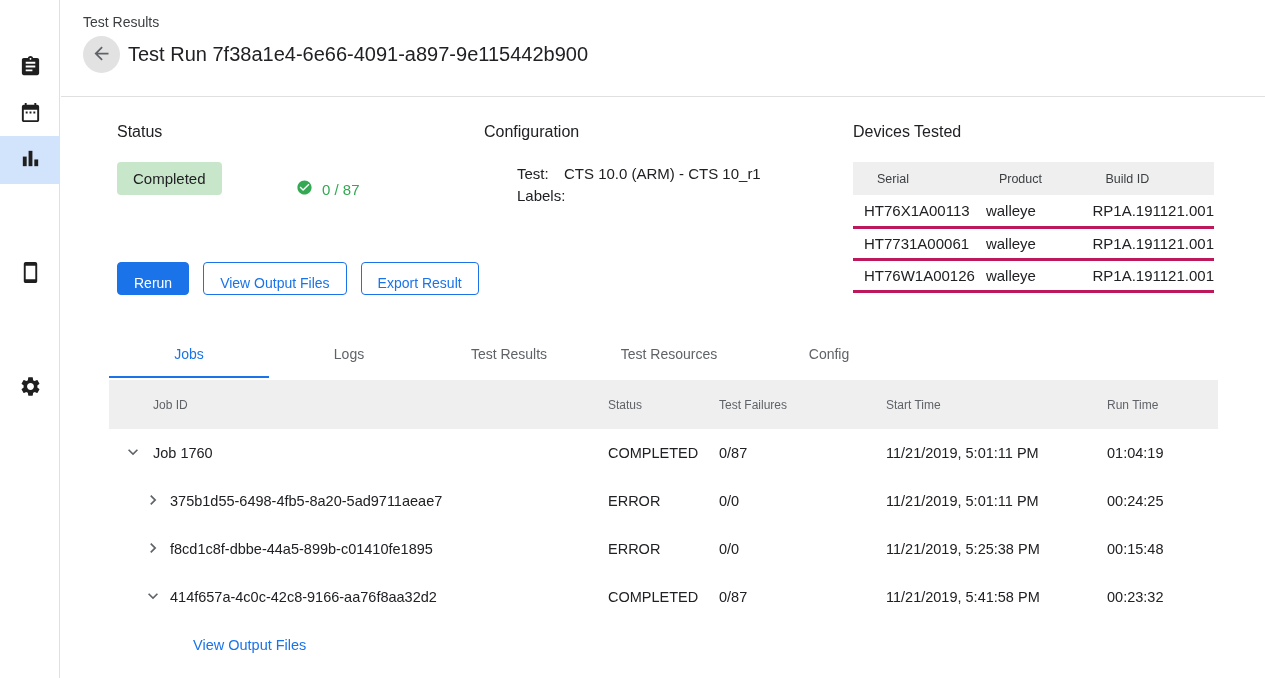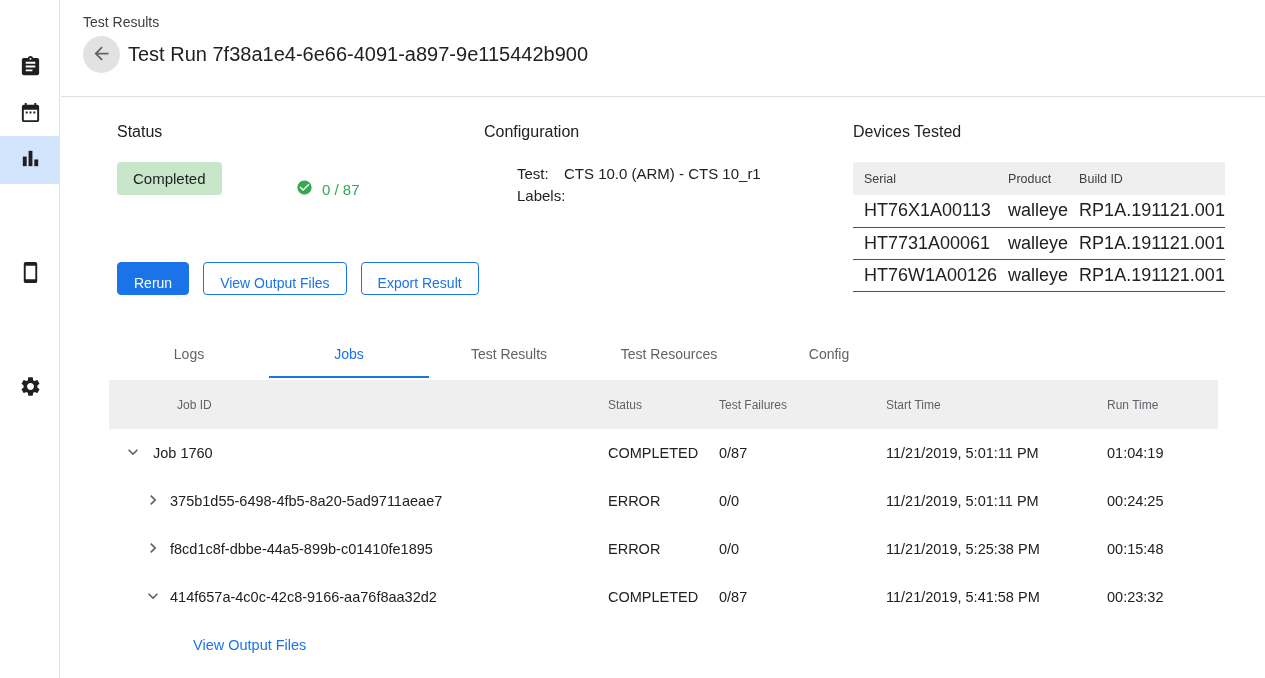--- a/index.html
+++ b/index.html
@@ -46,39 +46,39 @@
   .col-config { width:369px; }
   .cfg-table { margin-top:24px; font-size:15px; }
   .cfg-row { display:flex; margin-bottom:5px;margin-left:33px; }
   .cfg-label { width:47px; color:#202124; flex:0 0 auto; }
   .cfg-value { color:#202124; }
 
   .col-devices { width:361px; }
   .dev-table { margin-top:21px; width:361px; border-collapse:collapse; }
   .dev-table thead tr { background:#efefef; }
   .dev-table th { text-align:left; font-weight:400; font-size:12.5px; color:#3c4043;
-    height:33px; padding-left:11px; }
-  .dev-table td { font-size:18px; color:#202124; height:32px; padding-left:11px;
-    border-bottom:1px solid #be185d; white-space:nowrap; }
+    height:33px; padding-left:24px; }
+  .dev-table td { font-size:15px; color:#202124; height:32px; padding-left:11px;
+    border-bottom:3px solid #be185d; white-space:nowrap; }
   .dev-table th.c1, .dev-table td.c1 { width:114px; }
   .dev-table th.c2, .dev-table td.c2 { width:119px; }
   .dev-table th.c3, .dev-table td.c3 { width:128px; }
 
   
   .tabs { display:flex; margin:35px 0 0 48px; }
   .tab { width:160px; height:48px; display:flex; align-items:center; justify-content:center;
     font-size:14px; font-weight:500; color:#5f6368; cursor:pointer; position:relative; }
   .tab.active { color:#1a73e8; }
   .tab.active::after { content:""; position:absolute; left:0; right:0; bottom:0; height:2px; background:#1a73e8; }
 
   
   .jobs-table { margin:2px 0 0 48px; width:1109px; }
   .jt-row { display:grid; grid-template-columns:499px 111px 167px 221px 111px; align-items:center; }
   .jt-head { background:#efefef; height:49px; font-size:12px; color:#5f6368; }
-  .jt-head .cell-id { padding-left:68px; }
+  .jt-head .cell-id { padding-left:44px; }
   .jt-body-row { height:48px; font-size:14.5px; color:#202124; }
   .cell-id { display:flex; align-items:center; }
   .chev-btn { width:24px; height:24px; border:none; background:transparent; cursor:pointer;
     display:flex; align-items:center; justify-content:center; padding:0; flex:0 0 auto; }
   .chev-btn svg { width:20px; height:20px; fill:#5f6368; }
   .lvl0 .chev-btn { margin-left:12px; }
   .lvl0 .id-label { margin-left:8px; }
   .lvl1 .chev-btn { margin-left:32px; }
   .lvl1 .id-label { margin-left:5px; }
   .jt-footer { height:48px; display:flex; align-items:center; }
@@ -202,22 +202,22 @@
             <td class="c1">HT76W1A00126</td>
             <td class="c2">walleye</td>
             <td class="c3">RP1A.191121.001</td>
           </tr>
         </tbody>
       </table>
     </section>
   </div>
 
   <div class="tabs">
+    <div class="tab active">Jobs</div>
     <div class="tab">Logs</div>
-    <div class="tab active">Jobs</div>
     <div class="tab">Test Results</div>
     <div class="tab">Test Resources</div>
     <div class="tab">Config</div>
   </div>
 
   <div class="jobs-table">
     <div class="jt-row jt-head">
       <div class="cell-id">Job ID</div>
       <div>Status</div>
       <div>Test Failures</div>

